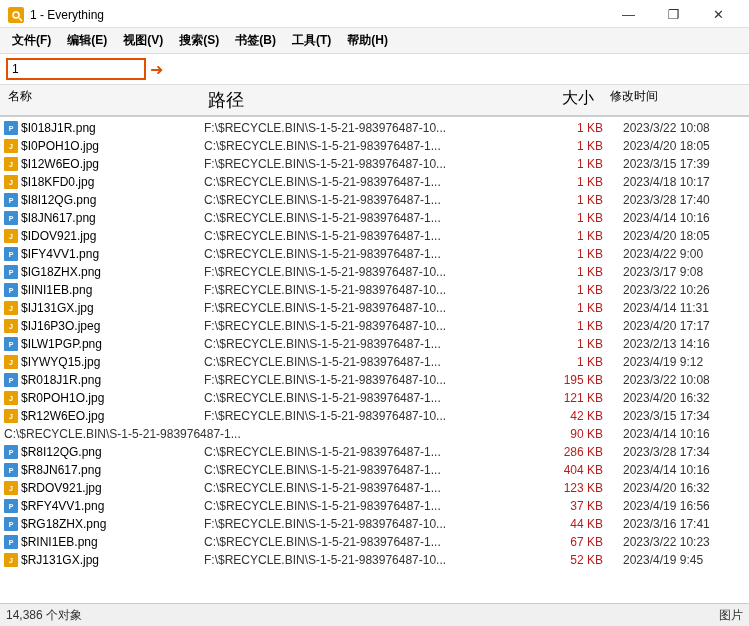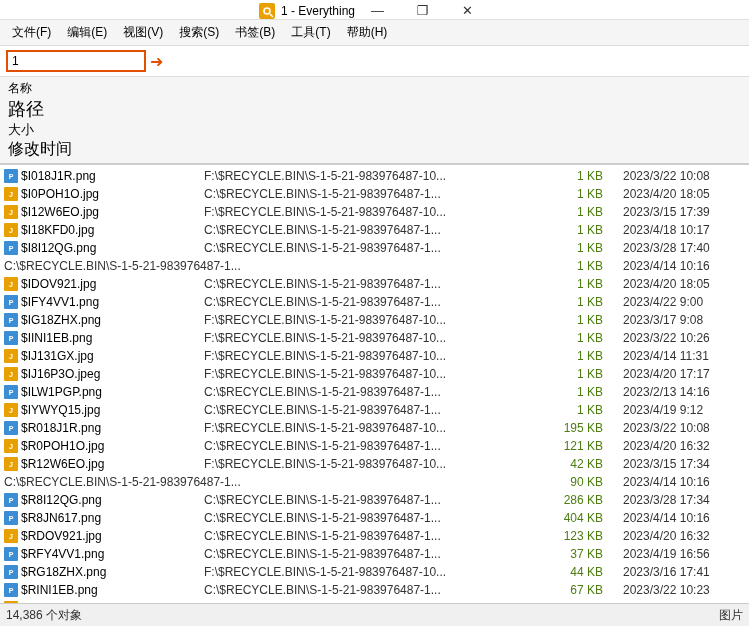--- a/index.html
+++ b/index.html
@@ -12,24 +12,24 @@
       overflow: hidden;
       display: flex;
       flex-direction: column;
     }
 
     
     .title-bar {
       background: #ffffff;
       display: flex;
       align-items: center;
-      justify-content: center;
+      justify-content: space-between;
       padding: 6px 8px 4px 8px;
       border-bottom: 1px solid #e0e0e0;
-      height: 20px;
+      height: 28px;
       flex-shrink: 0;
     }
     .title-left {
       display: flex;
       align-items: center;
       gap: 6px;
     }
     .title-icon {
       width: 16px;
       height: 16px;
@@ -69,20 +69,21 @@
       background: #f5f5f5;
       border-bottom: 1px solid #ddd;
       height: 26px;
       flex-shrink: 0;
     }
     .menu-item {
       padding: 2px 8px;
       cursor: pointer;
       color: #000;
       font-size: 12px;
+      font-weight: bold;
     }
 
     
     .search-bar {
       padding: 4px 6px;
       background: #ffffff;
       border-bottom: 1px solid #ddd;
       flex-shrink: 0;
     }
     .search-input {
@@ -94,26 +95,25 @@
       outline: none;
     }
 
     
     .col-header {
       display: flex;
       background: #f5f5f5;
       border-bottom: 2px solid #ccc;
       padding: 3px 0;
       flex-shrink: 0;
-      flex-direction: column;
     }
     .col-name { width: 200px; padding: 0 8px; font-size: 12px; font-weight: normal; cursor: pointer; }
     .col-path { flex: 1; padding: 0 8px; font-size: 18px; font-weight: normal; cursor: pointer; }
-    .col-size { width: 80px; padding: 0 8px; font-size: 13px; font-weight: normal; cursor: pointer; text-align: left; }
-    .col-modified { width: 130px; padding: 0 8px; font-size: 16px; font-weight: normal; cursor: pointer; }
+    .col-size { width: 80px; padding: 0 8px; font-size: 16px; font-weight: normal; cursor: pointer; text-align: right; }
+    .col-modified { width: 130px; padding: 0 8px; font-size: 12px; font-weight: normal; cursor: pointer; }
     .col-scroll { width: 17px; }
 
     
     .file-list {
       flex: 1;
       overflow-y: scroll;
       overflow-x: hidden;
       background: #ffffff;
     }
     .file-row {
@@ -138,21 +138,21 @@
       padding: 0 4px;
       overflow: hidden;
       white-space: nowrap;
       text-overflow: ellipsis;
       color: #333;
     }
     .file-cell-size {
       width: 80px;
       padding: 0 8px;
       text-align: right;
-      color: #4d7c0f;
+      color: #b91c1c;
     }
     .file-cell-modified {
       width: 130px;
       padding: 0 4px;
       color: #333;
       white-space: nowrap;
       margin-left: 8px;
     }
     
     .icon-png {
@@ -295,20 +295,24 @@
     <div class="file-row">
     <div class="file-cell-name">
       <div class="icon-png">P</div>
       <span>$I8I12QG.png</span>
     </div>
     <div class="file-cell-path">C:\$RECYCLE.BIN\S-1-5-21-983976487-1...</div>
     <div class="file-cell-size">1 KB</div>
     <div class="file-cell-modified">2023/3/28 17:40</div>
   </div>
     <div class="file-row">
+    <div class="file-cell-name">
+      <div class="icon-png">P</div>
+      <span>$I8JN617.png</span>
+    </div>
     <div class="file-cell-path">C:\$RECYCLE.BIN\S-1-5-21-983976487-1...</div>
     <div class="file-cell-size">1 KB</div>
     <div class="file-cell-modified">2023/4/14 10:16</div>
   </div>
     <div class="file-row">
     <div class="file-cell-name">
       <div class="icon-jpg">J</div>
       <span>$IDOV921.jpg</span>
     </div>
     <div class="file-cell-path">C:\$RECYCLE.BIN\S-1-5-21-983976487-1...</div>

